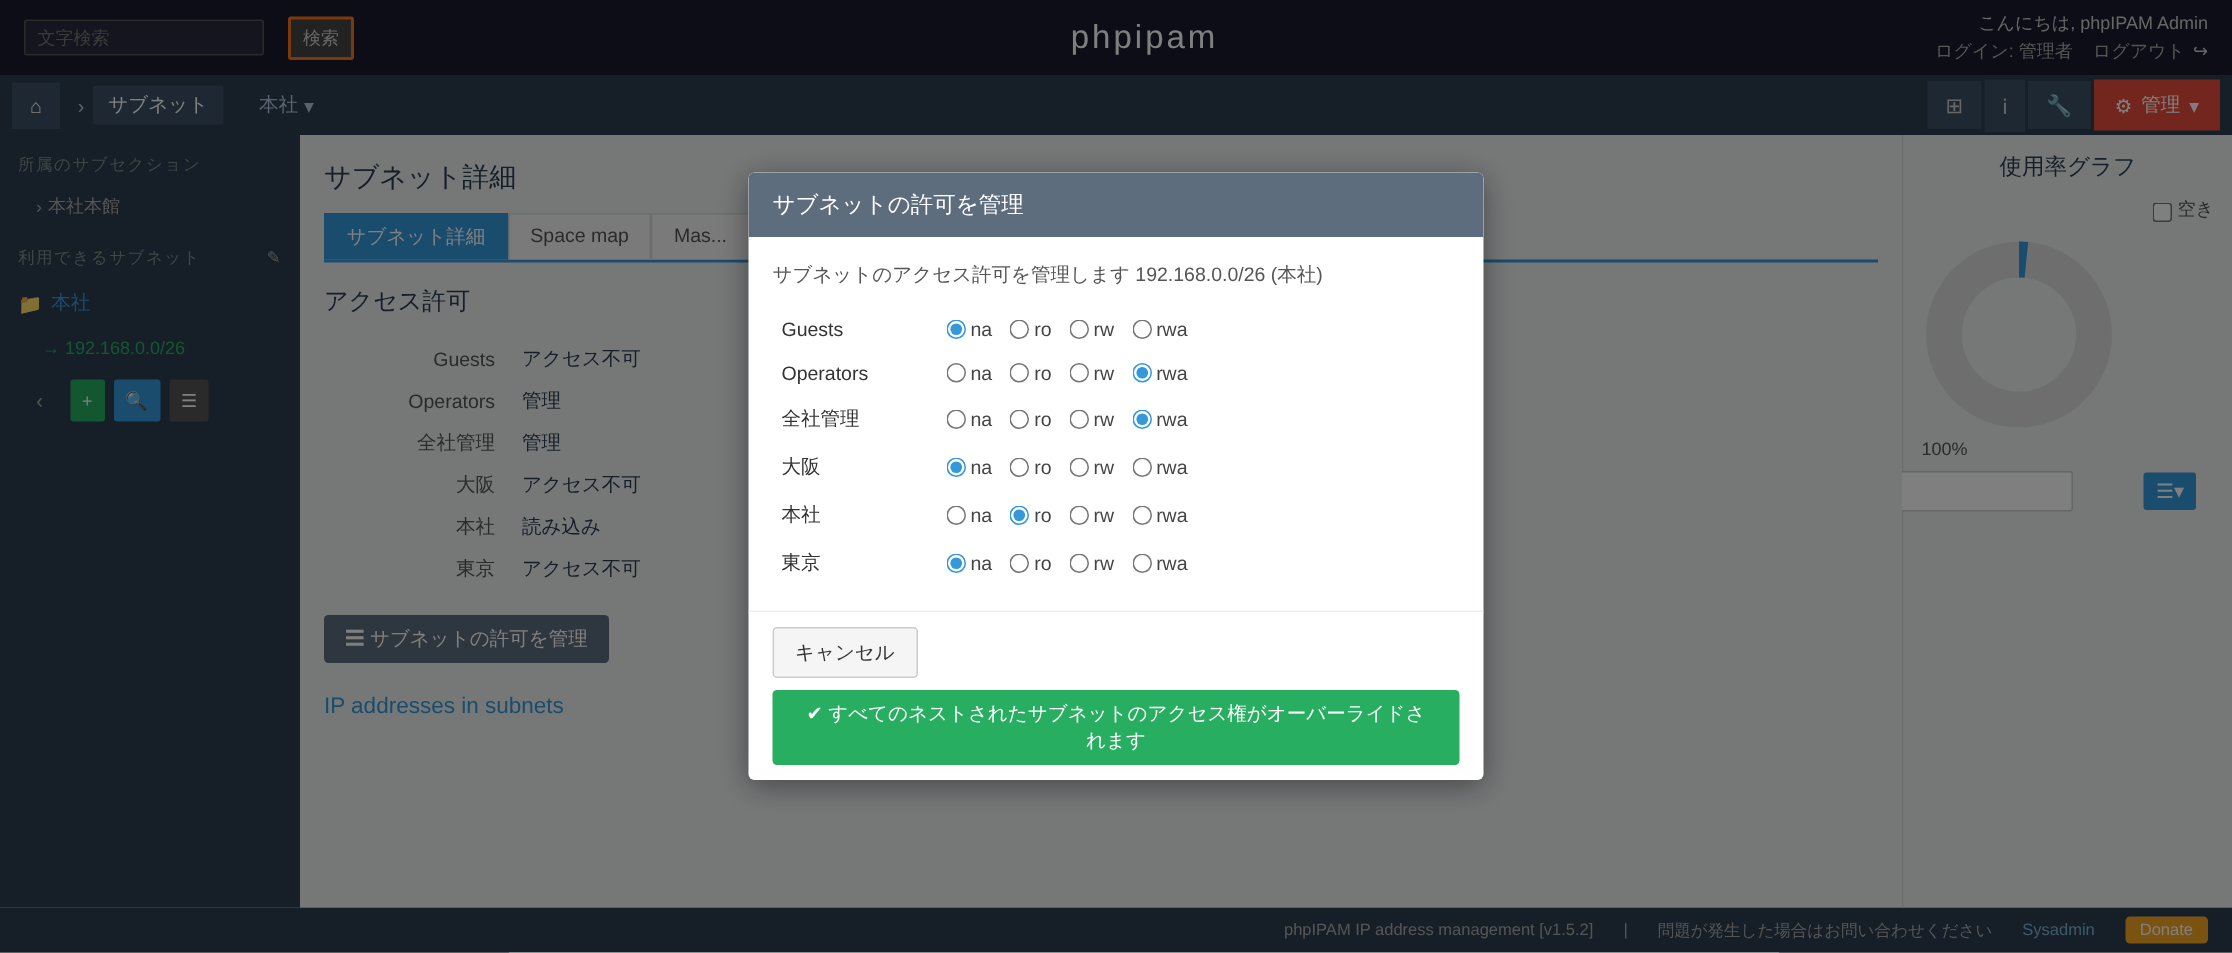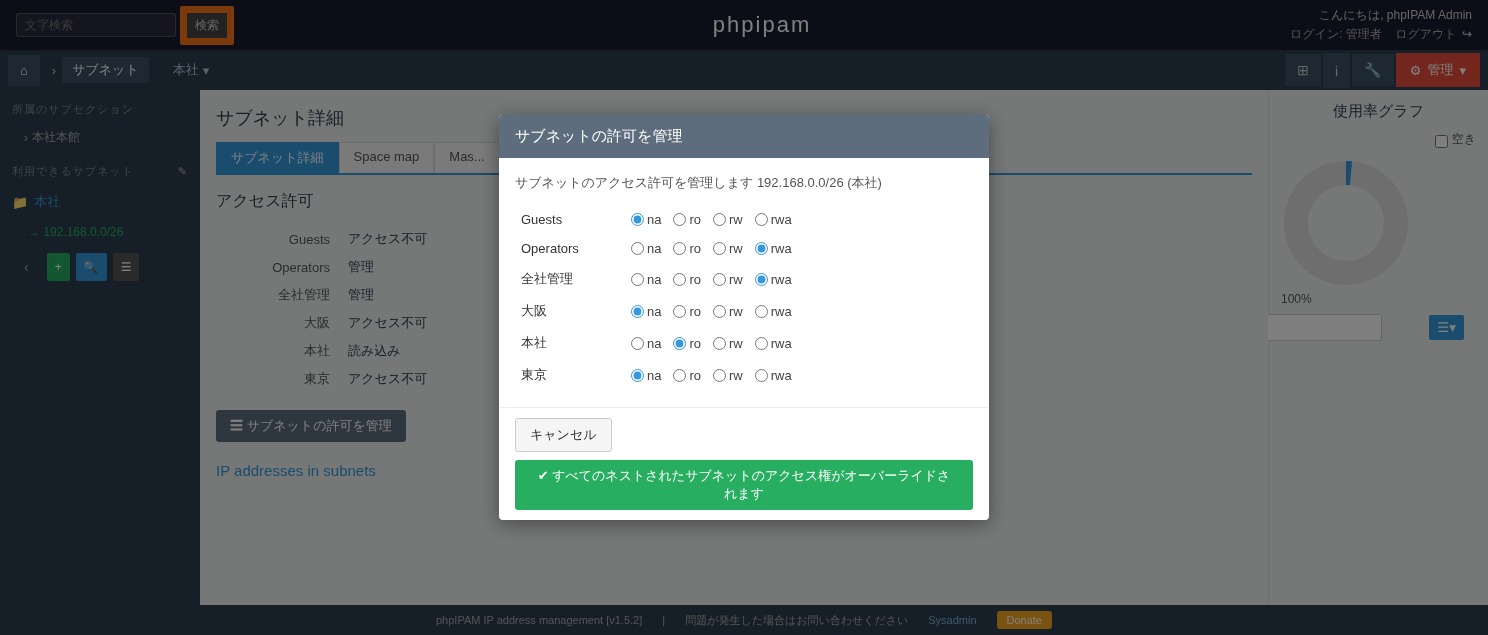--- a/index.html
+++ b/index.html
@@ -18,36 +18,36 @@
       color: #fff;
       font-size: 22px;
       font-weight: 300;
       letter-spacing: 2px;
       flex: 1;
       text-align: center;
     }
     .search-area {
       display: flex;
       align-items: center;
-      gap: 4px;
+      gap: 16px;
     }
     .search-area input {
       padding: 4px 8px;
       border: 1px solid #555;
       background: #2a2a3e;
       color: #ccc;
       border-radius: 2px;
       font-size: 12px;
       width: 160px;
     }
     .search-area button {
       padding: 4px 8px;
       background: #444;
       color: #ccc;
-      border: 7px solid #f97316;
+      border: 2px solid #f97316;
       border-radius: 2px;
       cursor: pointer;
       font-size: 12px;
     }
     .user-info {
       text-align: right;
       color: #ccc;
       font-size: 12px;
       line-height: 1.6;
     }
@@ -280,21 +280,21 @@
       margin-top: 4px;
     }
 
     
     .footer {
       background: #2c3e50;
       color: #aaa;
       font-size: 11px;
       display: flex;
       align-items: center;
-      justify-content: center;
+      justify-content: flex-end;
       gap: 20px;
       height: 30px;
       padding: 0 16px;
     }
     .footer a { color: #7fb3d3; text-decoration: none; }
     .donate-btn {
       background: #f5a623;
       color: #fff;
       border: none;
       padding: 3px 10px;

